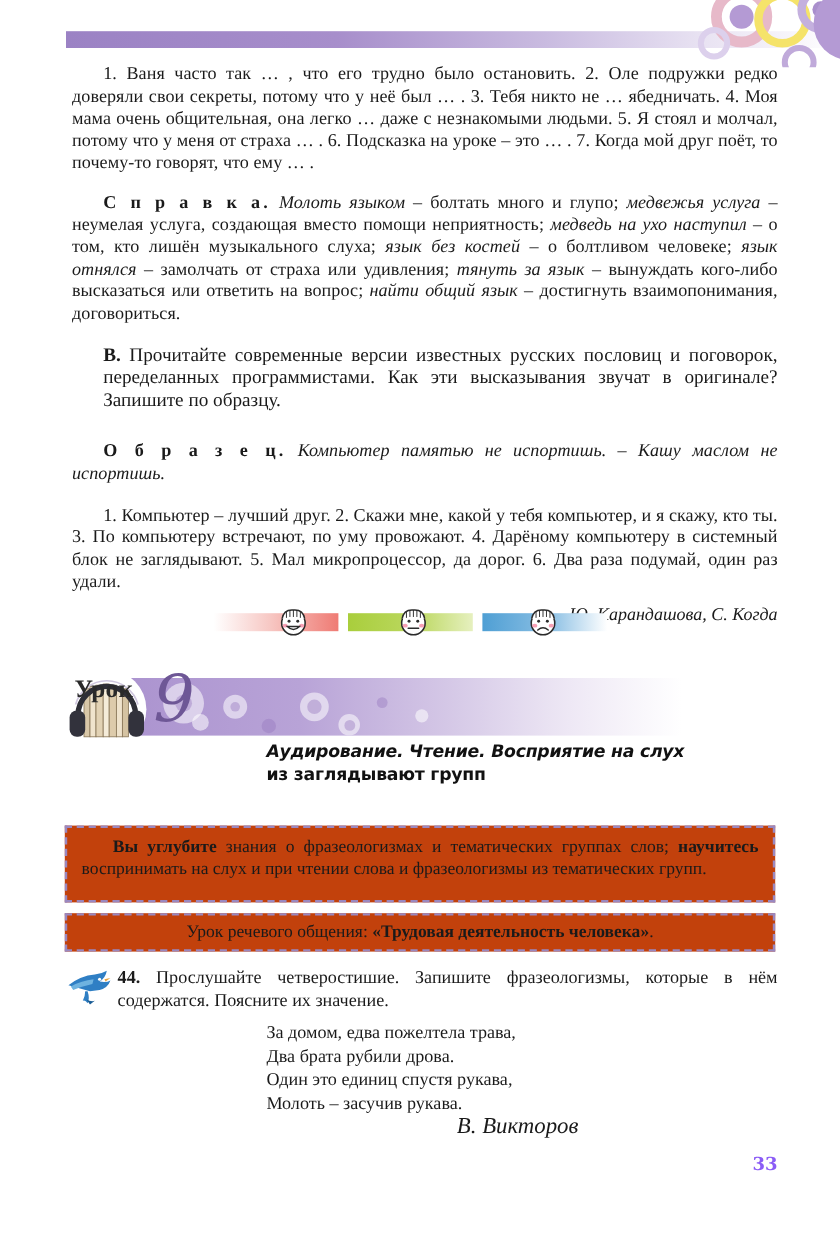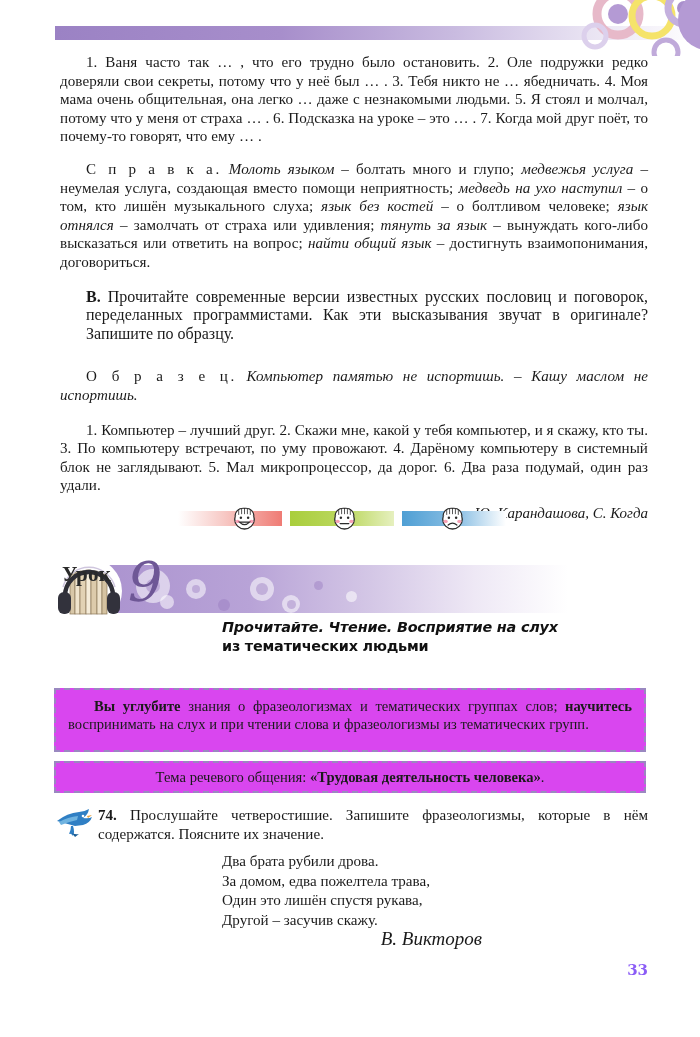--- a/index.html
+++ b/index.html
@@ -42,21 +42,21 @@
     margin: 0 0 10px 0;
     font-size: 15.1px;
     line-height: 18.6px;
     text-align: justify;
     text-indent: 26px;
     letter-spacing: 0.05px;
     -webkit-hyphens: none; hyphens: none;
   }
   .i { font-style: italic; }
   .b { font-weight: bold; }
-  .spaced { letter-spacing: 2.6px; }
+  .spaced { letter-spacing: 2.6px; font-weight: bold; }
   .attribution {
     margin: 2px 0 0 0;
     font-size: 15px;
     font-style: italic;
     text-align: right;
   }
 
   
   .hang {
     margin: 0 0 10px 0;
@@ -128,21 +128,21 @@
     font-size: 14.4px;
     line-height: 19px;
     color: #111111;
     letter-spacing: -0.2px;
   }
   .lesson-title .ln2, .lesson-title .ln3 { font-style: normal; }
 
   
   .infobox {
     position: absolute;
-    background: #d946ef;
+    background: #c2410c;
     border: 2px dashed #9a88c0;
     box-sizing: border-box;
   }
   .infobox .inner {
     padding: 7px 12px 8px 12px;
     font-size: 14.6px;
     line-height: 18.4px;
     text-align: justify;
   }
   .box-goals { left: 54px; top: 688px; width: 592px; height: 64px; }
@@ -294,45 +294,45 @@
     </g>
     <path d="M13 40 A24 24 0 0 1 61 40" fill="none" stroke="#2e2e36" stroke-width="4.5" stroke-linecap="round"></path>
     <rect x="6" y="36" width="13" height="22" rx="6" fill="#32323c"></rect>
     <rect x="55" y="36" width="13" height="22" rx="6" fill="#32323c"></rect>
     <path d="M11 31 A27 27 0 0 1 63 31" fill="none" stroke="#cfc6de" stroke-width="1.4"></path>
   </svg>
   <div class="lesson-word">Урок</div>
   <div class="lesson-num">9</div>
 
   <div class="lesson-title">
-    <div class="ln1">Прочитайте. Чтение. Восприятие на слух</div>
-    <div class="ln3">из тематических людьми</div>
+    <div class="ln1">Аудирование. Чтение. Восприятие на слух</div>
+    <div class="ln3">из заглядывают групп</div>
   </div>
 
   <div class="infobox box-goals">
     <div class="inner"><span class="b">Вы углубите</span><span> знания о фразеологизмах и тематических группах слов; </span><span class="b">научитесь</span><span> воспринимать на слух и при чтении слова и фразеологизмы из тематических групп.</span></div>
   </div>
 
   <div class="infobox box-theme">
-    <div class="inner"><span>Тема речевого общения: </span><span class="b">«Трудовая деятельность человека»</span><span>.</span></div>
+    <div class="inner"><span>Урок речевого общения: </span><span class="b">«Трудовая деятельность человека»</span><span>.</span></div>
   </div>
 
   <svg class="ex-icon" viewBox="0 0 42 32">
     <path d="M2 13 Q12 5 24 4 Q30 3.5 34 1 Q33 7 28 10 Q34 11 37 9 Q35 15 28 17 L20 18 Z" fill="#2f7fc4"></path>
     <path d="M4 14 Q13 9 23 8 L22 12 Q13 14 6 17 Z" fill="#6fb3e0"></path>
     <path d="M18 18 Q20 24 18 28 Q16 25 14 26 Q16 22 16 18 Z" fill="#2f7fc4"></path>
     <path d="M17 25 Q21 27 24 26 L20 29 Z" fill="#1a5d96"></path>
     <circle cx="28" cy="8" r="1.3" fill="#ffffff"></circle>
     <path d="M32 8 L37 7 L33 10 Z" fill="#e8a33d"></path>
   </svg>
-  <div class="ex-block"><span class="b">74.</span><span> Прослушайте четверостишие. Запишите фразеологизмы, которые в нём содержатся. Поясните их значение.</span></div>
+  <div class="ex-block"><span class="b">44.</span><span> Прослушайте четверостишие. Запишите фразеологизмы, которые в нём содержатся. Поясните их значение.</span></div>
 
   <div class="poem">
+    <div>За домом, едва пожелтела трава,</div>
     <div>Два брата рубили дрова.</div>
-    <div>За домом, едва пожелтела трава,</div>
-    <div>Один это лишён спустя рукава,</div>
-    <div>Другой – засучив скажу.</div>
+    <div>Один это единиц спустя рукава,</div>
+    <div>Молоть – засучив рукава.</div>
   </div>
   <div class="poem-attr">В. Викторов</div>
 
   <div class="page-num">33</div>
 
 </div>
 
 </body></html>

